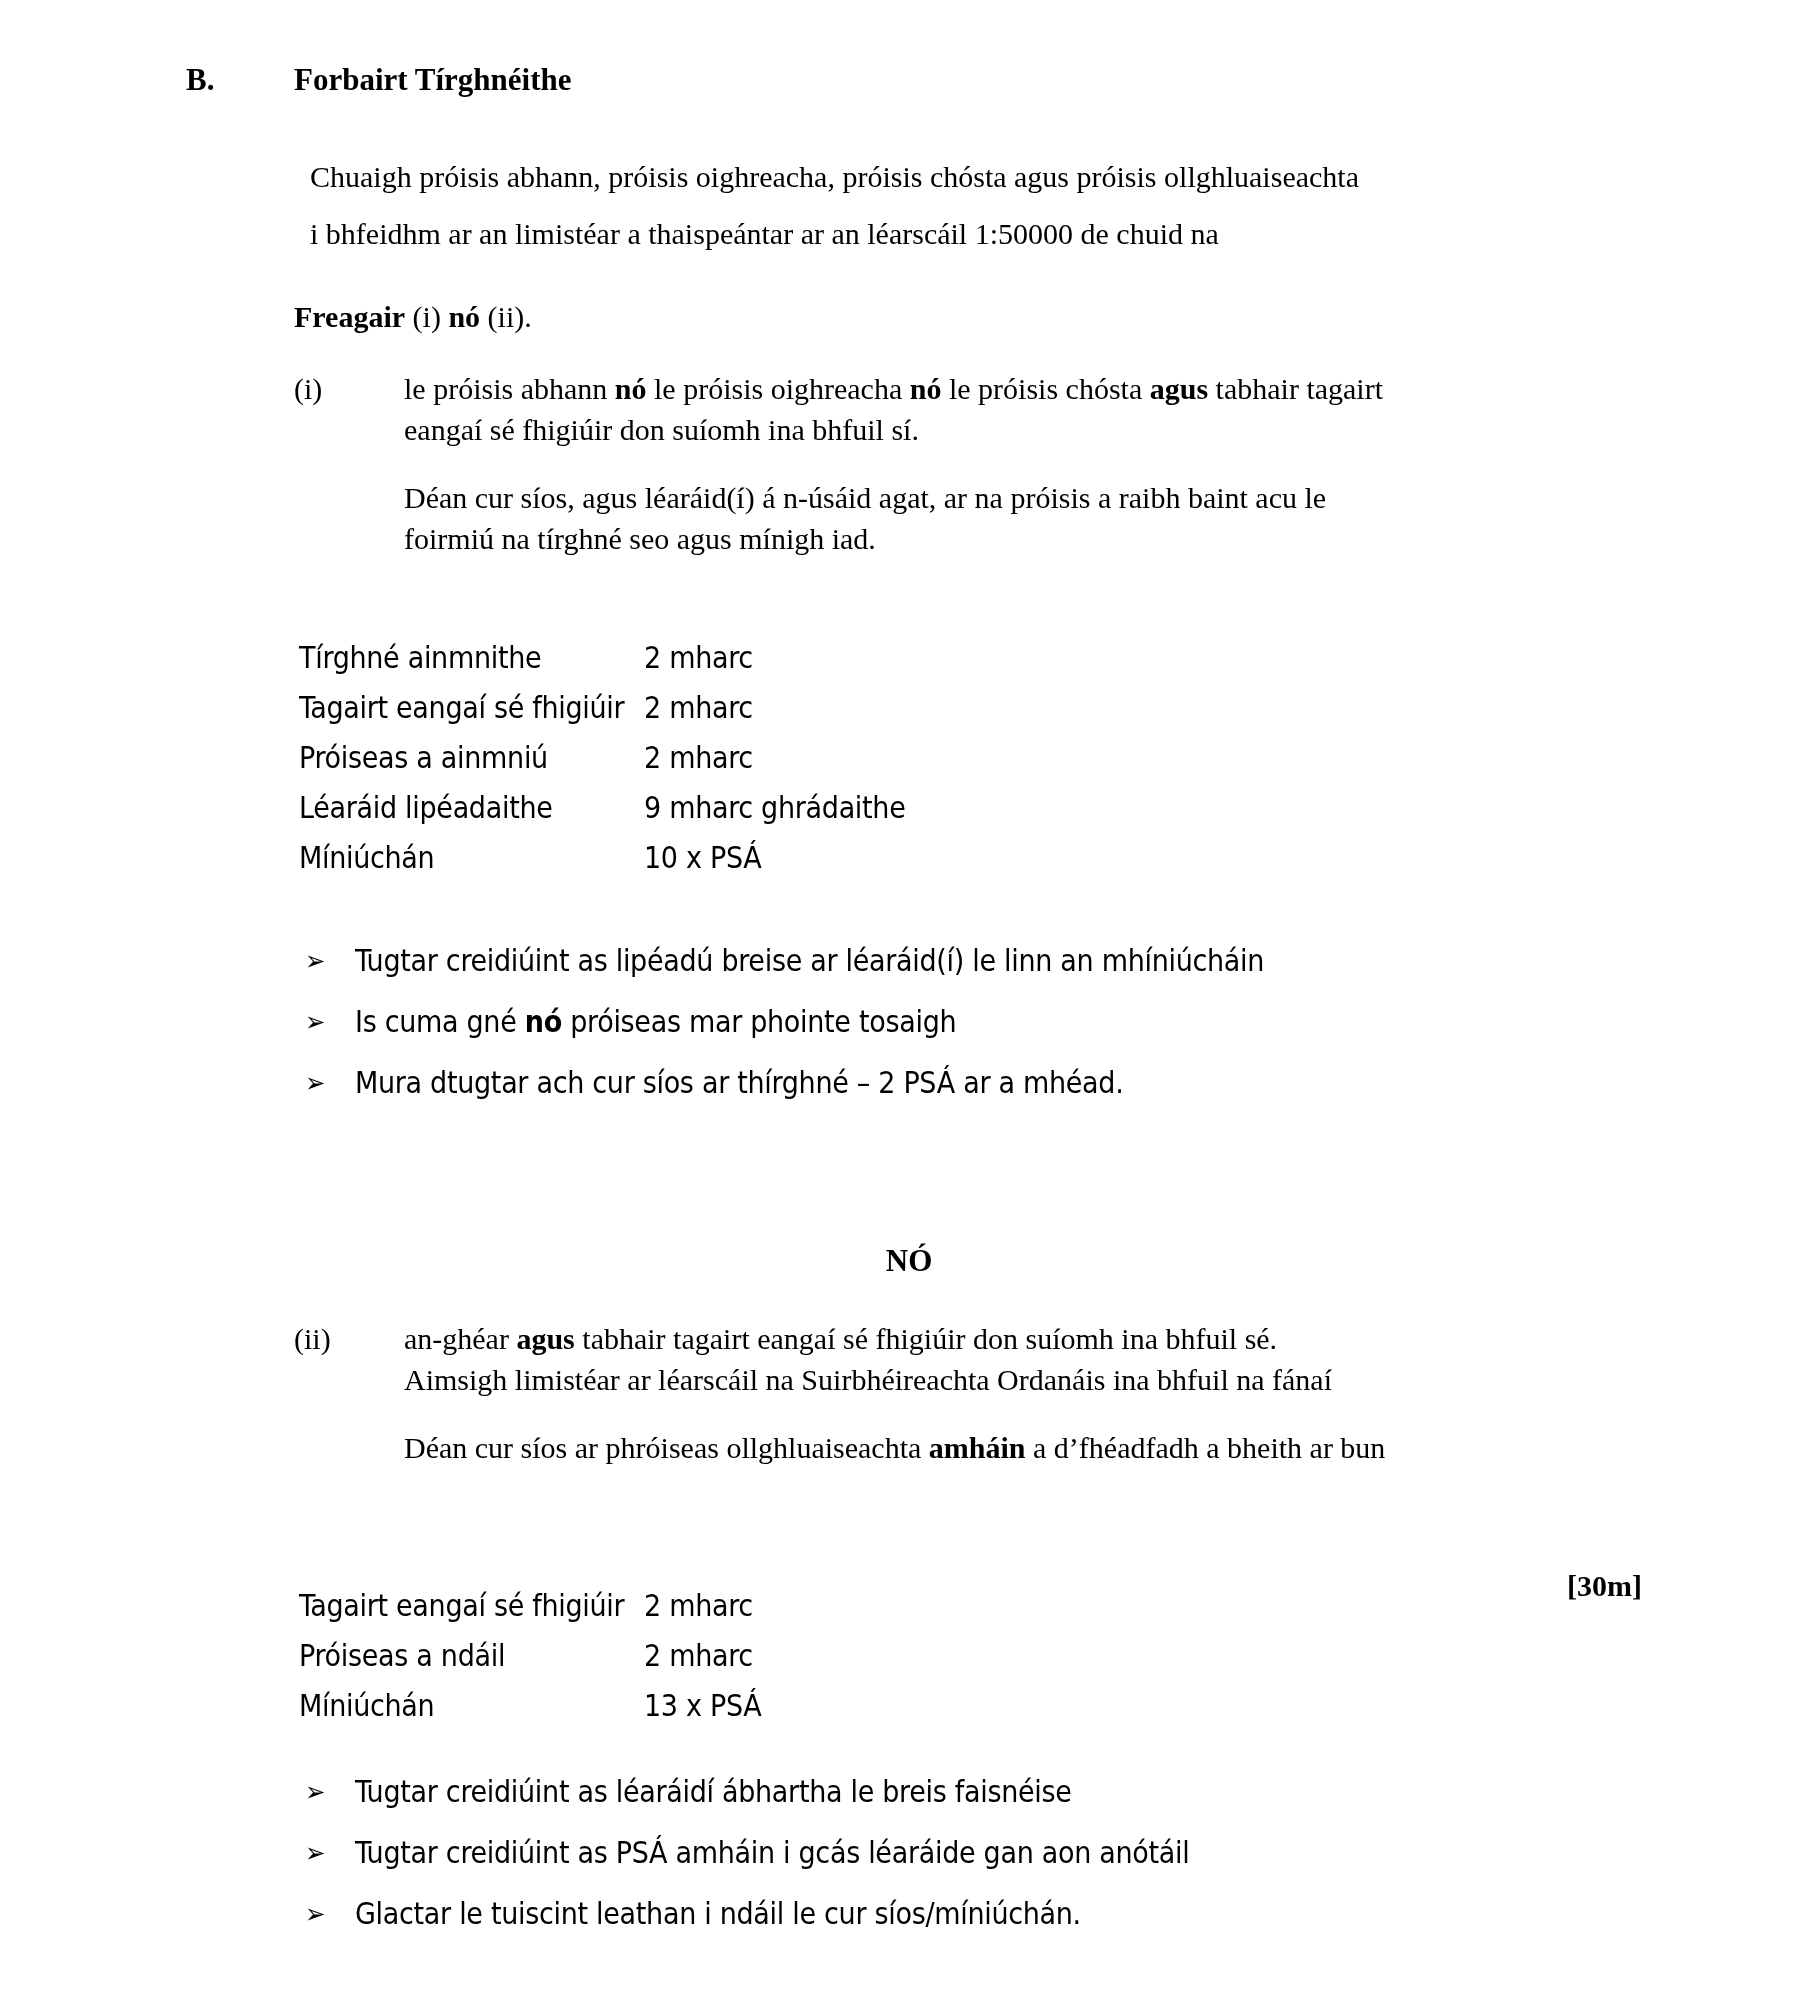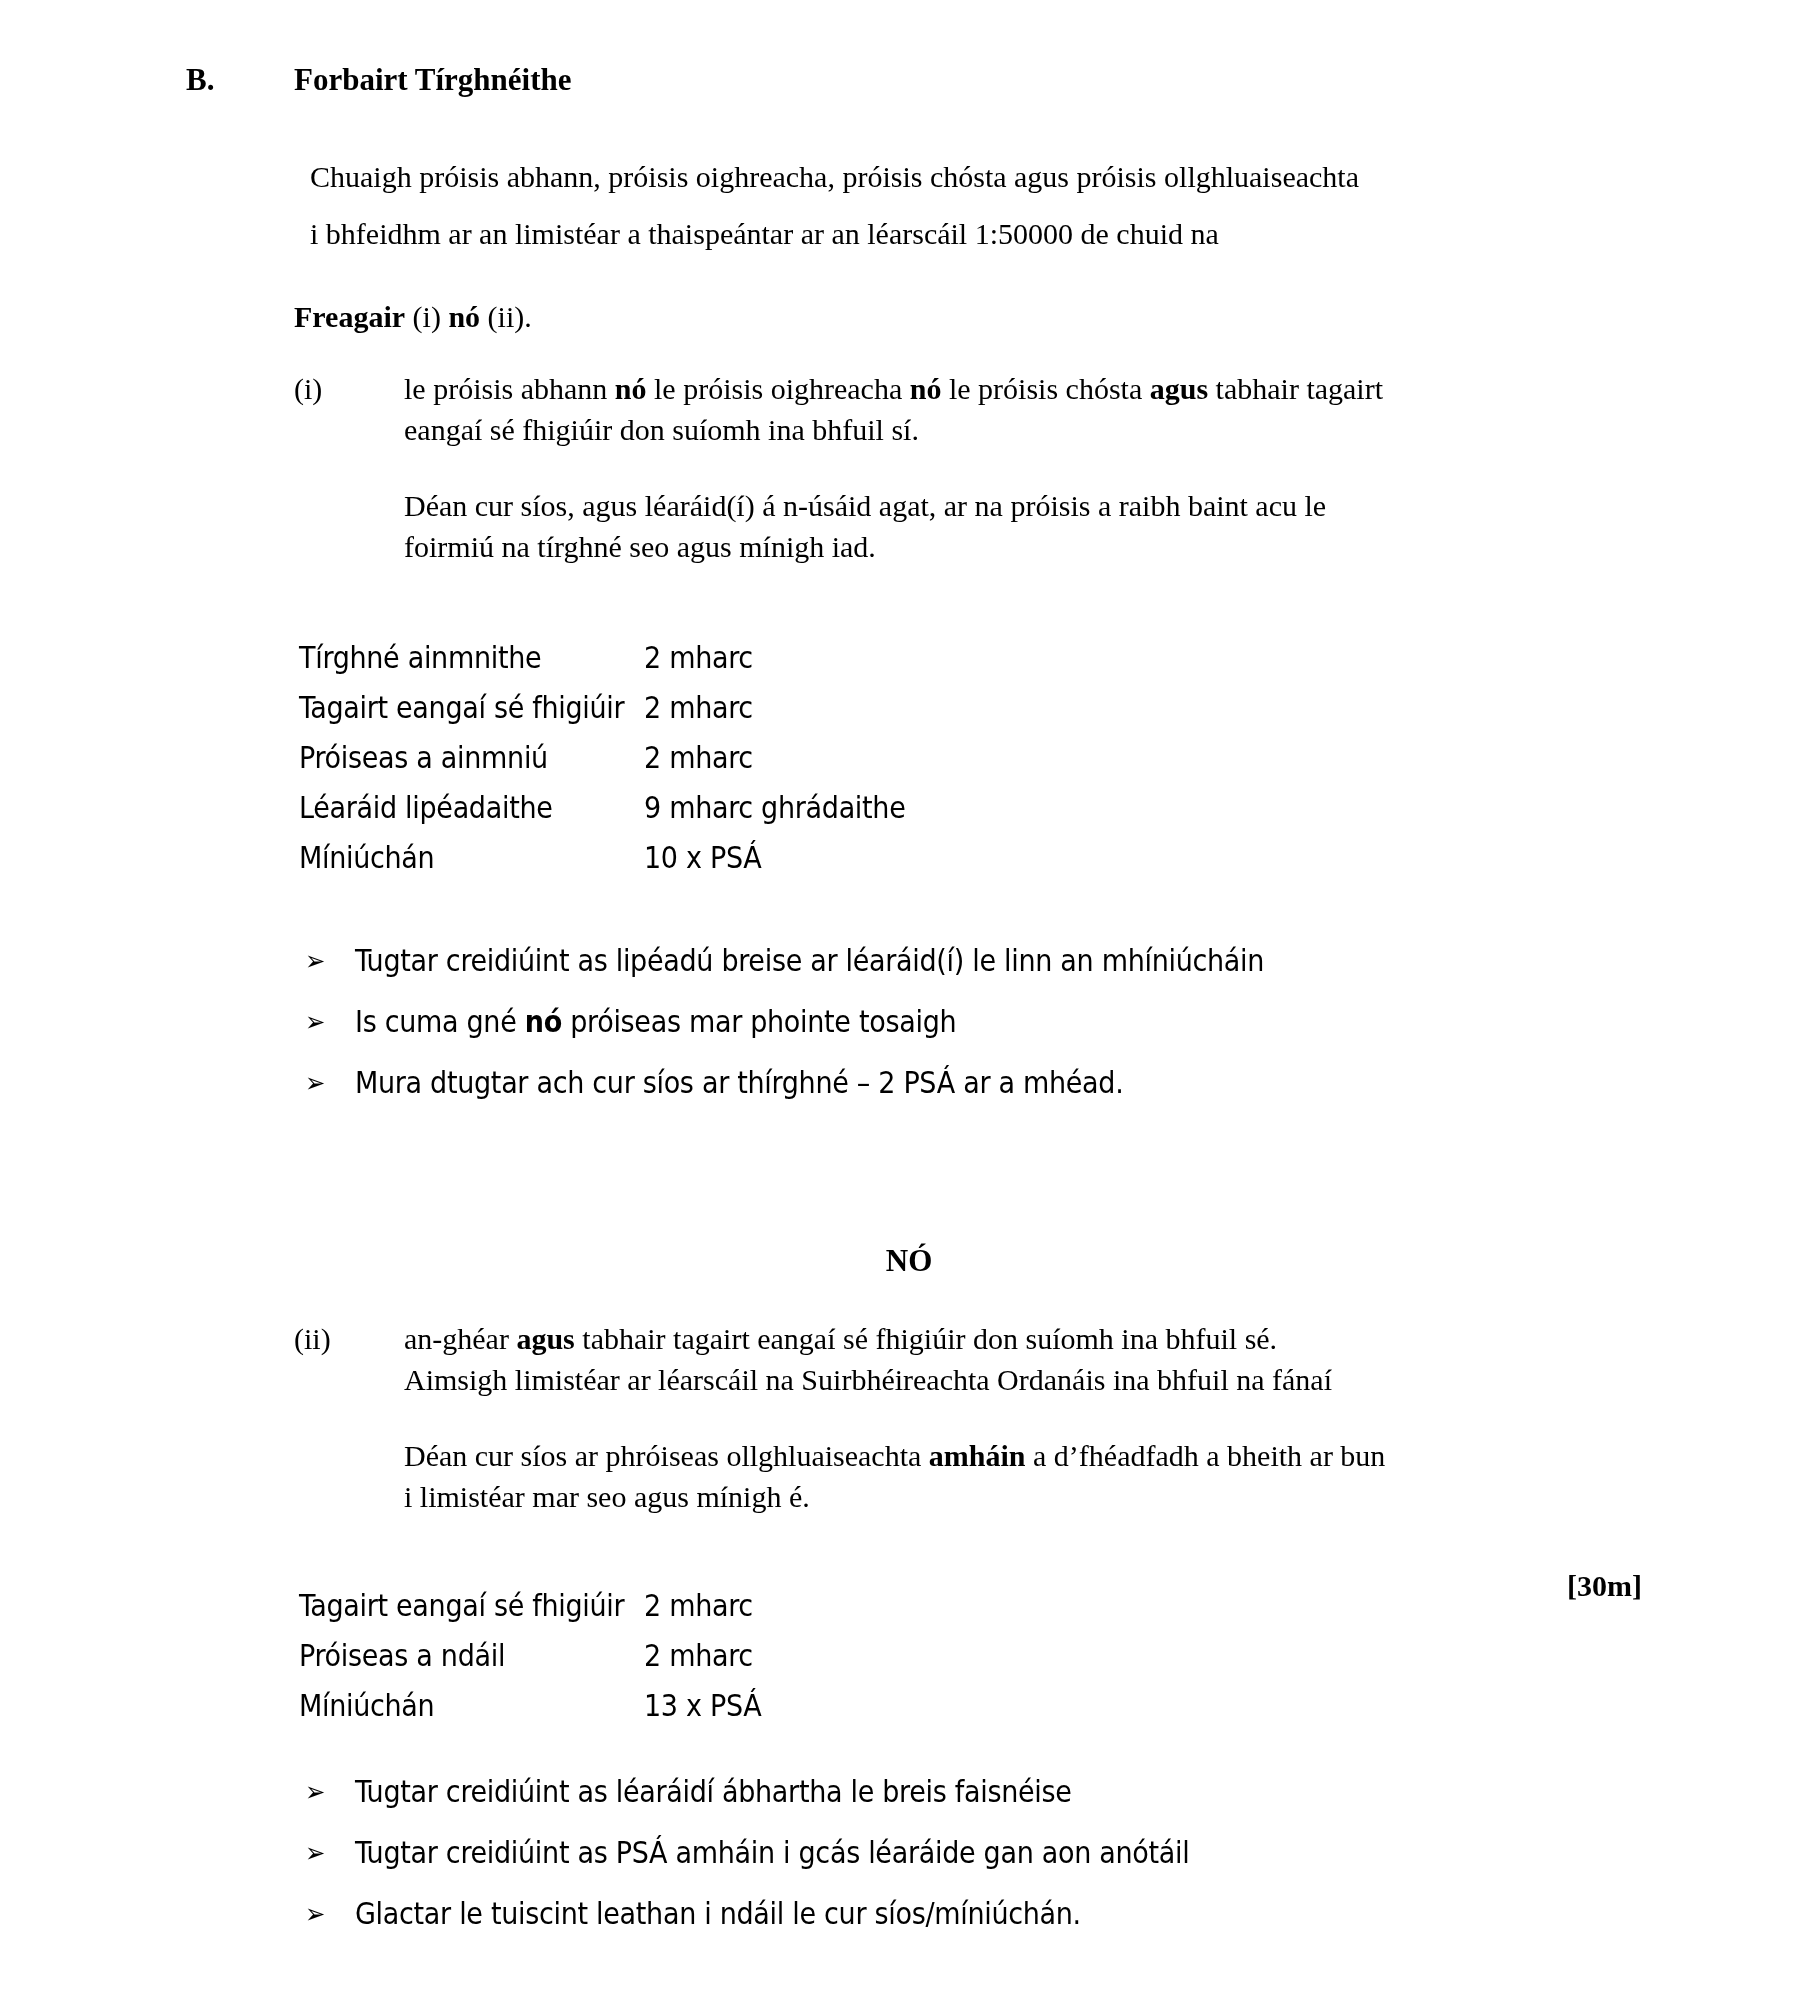--- a/index.html
+++ b/index.html
@@ -73,21 +73,21 @@
     position: absolute;
     display: flex;
     align-items: flex-start;
   }
   .q-num {
     flex: 0 0 110px;
     width: 110px;
   }
   .q-body { flex: 1 1 auto; }
   .q-body p { margin: 0; }
-  .q-body p.gap { margin-top: 35px; }
+  .q-body p.gap { margin-top: 27px; }
 
   #q-i { left: 294px;  top: 368px;  width: 1320px; }
   #q-ii { left: 294px; top: 1318px; width: 1330px; }
 
   
   .hand {
     font-family: "DejaVu Sans Condensed", "DejaVu Sans", "Liberation Sans", sans-serif;
     font-size: 30px;
     font-stretch: condensed;
     letter-spacing: -0.3px;
@@ -230,21 +230,20 @@
   </div>
 
   <div class="no-divider">NÓ</div>
 
   <div class="q-block serif" id="q-ii">
     <span class="q-num">(ii)</span>
     <div class="q-body">
       <p><span>an-ghéar </span><span class="bold">agus</span><span> tabhair tagairt eangaí sé fhigiúir don suíomh ina bhfuil sé.</span></p>
       <p>Aimsigh limistéar ar léarscáil na Suirbhéireachta Ordanáis ina bhfuil na fánaí</p>
       <p class="gap"><span>Déan cur síos ar phróiseas ollghluaiseachta </span><span class="bold">amháin</span><span> a d’fhéadfadh a bheith ar bun</span></p>
-      <p>i limistéar mar seo agus mínigh é.</p>
     </div>
   </div>
 
   <div class="marks-total">[30m]</div>
 
   <div class="marks-table hand" id="marks-2">
     <div class="marks-row">
       <span class="marks-label">Tagairt eangaí sé fhigiúir</span>
       <span class="marks-value">2 mharc</span>
     </div>

